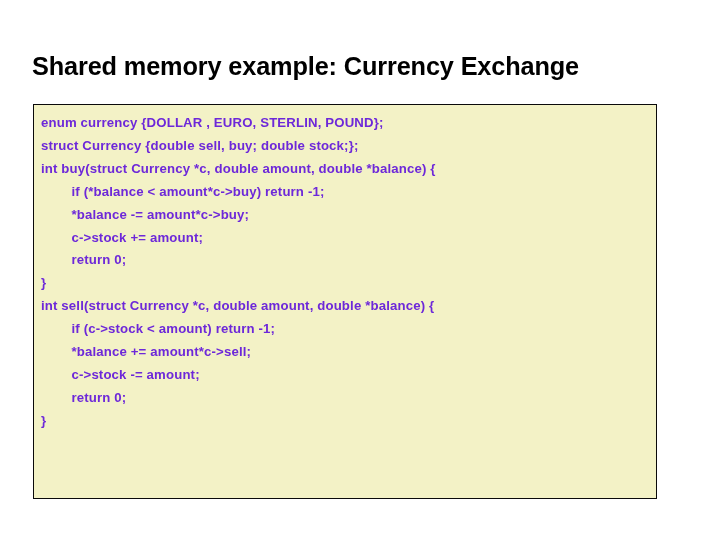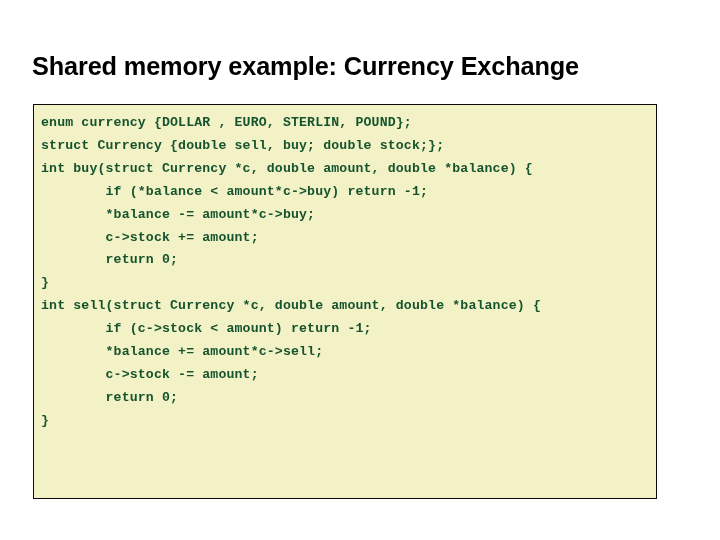--- a/index.html
+++ b/index.html
@@ -48,25 +48,25 @@
     height: 395px;
     box-sizing: border-box;
     background: #F3F2C6;
     border: 1.6px solid #0a0a0a;
     overflow: hidden;
   }
 
   #code-listing {
     margin: 0;
     padding: 7px 0 0 7px;
-    font-family: Liberation Mono, monospace;
+    font-family: Liberation Sans, sans-serif;
     font-weight: bold;
     font-size: 13.2px;
     line-height: 22.9px;
-    color: #14532d;
+    color: #6d28d9;
     white-space: pre;
     letter-spacing: 0.15px;
   }
 
   .code-line {
     white-space: pre;
     display: block;
     min-height: 22.9px;
   }
 </style>

